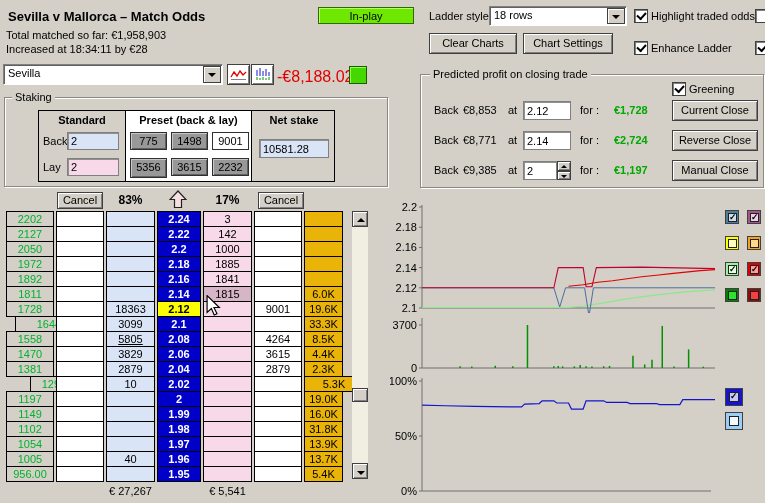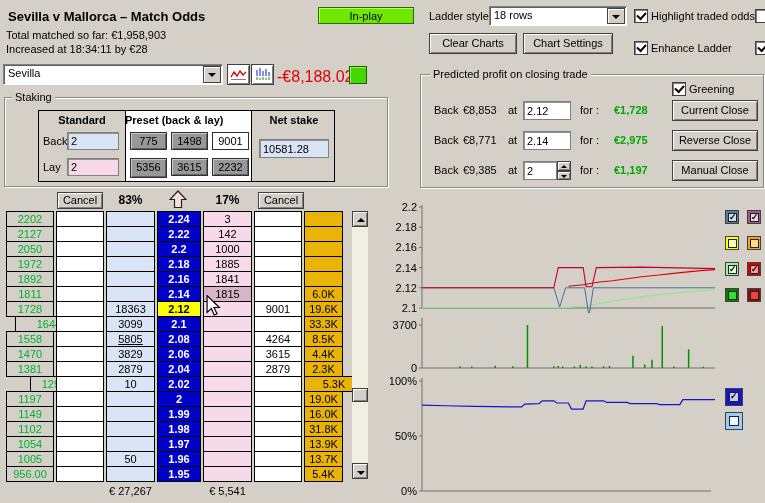--- a/index.html
+++ b/index.html
@@ -89,21 +89,21 @@
 <div class="btn" style="left:523px;top:33px;width:90px;height:21px;line-height:19px">Chart Settings</div>
 <div class="cb checked" style="left:634px;top:41px"></div>
 <div class="abs" style="left:651px;top:42px">Enhance Ladder</div>
 <div class="cb checked" style="left:755px;top:41px"></div>
 
 <div class="group" style="left:4px;top:97px;width:384px;height:90px"></div>
 <div class="grouplbl" style="left:12px;top:91px">Staking</div>
 <div class="abs" style="left:38px;top:110px;width:297px;height:72px;border:1px solid #000;background:#d4d0c8;box-sizing:border-box">
   <div class="abs" style="left:86px;top:0;width:127px;height:70px;background:#fff;border-left:1px solid #000;border-right:1px solid #000;box-sizing:border-box"></div>
   <div class="abs b" style="left:0;top:3px;width:86px;text-align:center">Standard</div>
-  <div class="abs b" style="left:86px;top:3px;width:127px;">Preset (back &amp; lay)</div>
+  <div class="abs b" style="left:86px;top:3px;width:127px;text-align:center">Preset (back &amp; lay)</div>
   <div class="abs b" style="left:213px;top:3px;width:84px;text-align:center">Net stake</div>
   <div class="abs" style="left:4px;top:24px">Back</div>
   <input class="field" style="left: 28px; top: 21px; width: 52px; height: 18px; background: rgb(217, 228, 246);" readonly="" value="2">
   <div class="abs" style="left:4px;top:50px">Lay</div>
   <input class="field" style="left: 28px; top: 47px; width: 52px; height: 18px; background: rgb(248, 217, 233);" readonly="" value="2">
   <div id="preset-grid">
       <div style="position: absolute; left: 91px; top: 21px; width: 37px; height: 18px; background: rgb(152, 152, 152); border: 1px solid rgb(48, 48, 48); box-shadow: rgb(200, 200, 200) 1px 1px 0px inset, rgb(96, 96, 96) -1px -1px 0px inset; text-align: center; line-height: 16px; box-sizing: border-box;">775</div>
       <div style="position: absolute; left: 132px; top: 21px; width: 37px; height: 18px; background: rgb(152, 152, 152); border: 1px solid rgb(48, 48, 48); box-shadow: rgb(200, 200, 200) 1px 1px 0px inset, rgb(96, 96, 96) -1px -1px 0px inset; text-align: center; line-height: 16px; box-sizing: border-box;">1498</div>
       <div style="position: absolute; left: 173px; top: 21px; width: 37px; height: 18px; background: rgb(255, 255, 255); border: 1px solid rgb(48, 48, 48); box-shadow: none; text-align: center; line-height: 16px; box-sizing: border-box;">9001</div>
       <div style="position: absolute; left: 91px; top: 47px; width: 37px; height: 20px; background: rgb(152, 152, 152); border: 1px solid rgb(48, 48, 48); box-shadow: rgb(200, 200, 200) 1px 1px 0px inset, rgb(96, 96, 96) -1px -1px 0px inset; text-align: center; line-height: 16px; box-sizing: border-box;">5356</div>
@@ -123,21 +123,21 @@
     <div style="position: absolute; left: 508px; top: 104px;">at</div>
     <input class="field" readonly="" value="2.12" style="left: 523px; top: 101px; width: 48px; height: 19px;">
     <div style="position: absolute; left: 580px; top: 104px;">for :</div>
     <div style="position: absolute; left: 614px; top: 104px; color: rgb(0, 168, 0); font-weight: bold;">€1,728</div>
     <div class="btn" style="left: 672px; top: 100px; width: 86px; height: 21px; line-height: 19px;">Current Close</div>
     <div style="position: absolute; left: 434px; top: 134px;">Back</div>
     <div style="position: absolute; left: 463px; top: 134px;">€8,771</div>
     <div style="position: absolute; left: 508px; top: 134px;">at</div>
     <input class="field" readonly="" value="2.14" style="left: 523px; top: 131px; width: 48px; height: 19px;">
     <div style="position: absolute; left: 580px; top: 134px;">for :</div>
-    <div style="position: absolute; left: 614px; top: 134px; color: rgb(0, 168, 0); font-weight: bold;">€2,975</div>
+    <div style="position: absolute; left: 614px; top: 134px; color: rgb(0, 168, 0); font-weight: bold;">€2,724</div>
     <div class="btn" style="left: 672px; top: 130px; width: 86px; height: 21px; line-height: 19px;">Reverse Close</div>
     <div style="position: absolute; left: 434px; top: 164px;">Back</div>
     <div style="position: absolute; left: 463px; top: 164px;">€9,385</div>
     <div style="position: absolute; left: 508px; top: 164px;">at</div>
     <input class="field" readonly="" value="2" style="left: 523px; top: 161px; width: 34px; height: 19px;">
     <div class="sb" style="left: 557px; top: 161px; width: 14px; height: 10px;">
       <span class="tri-up-s" style="position: absolute; left: 3px; top: 3px; border-left: 3px solid transparent; border-right: 3px solid transparent; border-bottom: 3px solid rgb(0, 0, 0); width: 0px; height: 0px;"></span>
     </div>
     <div class="sb" style="left: 557px; top: 171px; width: 14px; height: 9px;">
       <span class="" style="position: absolute; left: 3px; top: 3px; border-left: 3px solid transparent; border-right: 3px solid transparent; border-top: 3px solid rgb(0, 0, 0); width: 0px; height: 0px;"></span>
@@ -263,21 +263,21 @@
     <div class="cell c-vol" style="left: 304px; top: 421px; width: 39px;">31.8K</div>
     <div class="cell c-traded" style="left: 6px; top: 436px; width: 48px;">1054</div>
     <div class="cell c-order" style="left: 56px; top: 436px; width: 48px;"></div>
     <div class="cell c-back" style="left: 106px; top: 436px; width: 49px;"></div>
     <div class="cell c-price" style="left: 157px; top: 436px; width: 44px;">1.97</div>
     <div class="cell c-lay" style="left: 203px; top: 436px; width: 49px;"></div>
     <div class="cell c-order" style="left: 254px; top: 436px; width: 48px;"></div>
     <div class="cell c-vol" style="left: 304px; top: 436px; width: 39px;">13.9K</div>
     <div class="cell c-traded" style="left: 6px; top: 451px; width: 48px;">1005</div>
     <div class="cell c-order" style="left: 56px; top: 451px; width: 48px;"></div>
-    <div class="cell c-back" style="left: 106px; top: 451px; width: 49px;">50</div>
+    <div class="cell c-back" style="left: 106px; top: 451px; width: 49px;">40</div>
     <div class="cell c-price" style="left: 157px; top: 451px; width: 44px;">1.96</div>
     <div class="cell c-lay" style="left: 203px; top: 451px; width: 49px;"></div>
     <div class="cell c-order" style="left: 254px; top: 451px; width: 48px;"></div>
     <div class="cell c-vol" style="left: 304px; top: 451px; width: 39px;">13.7K</div>
     <div class="cell c-traded" style="left: 6px; top: 466px; width: 48px;">956.00</div>
     <div class="cell c-order" style="left: 56px; top: 466px; width: 48px;"></div>
     <div class="cell c-back" style="left: 106px; top: 466px; width: 49px;"></div>
     <div class="cell c-price" style="left: 157px; top: 466px; width: 44px;">1.95</div>
     <div class="cell c-lay" style="left: 203px; top: 466px; width: 49px;"></div>
     <div class="cell c-order" style="left: 254px; top: 466px; width: 48px;"></div>

